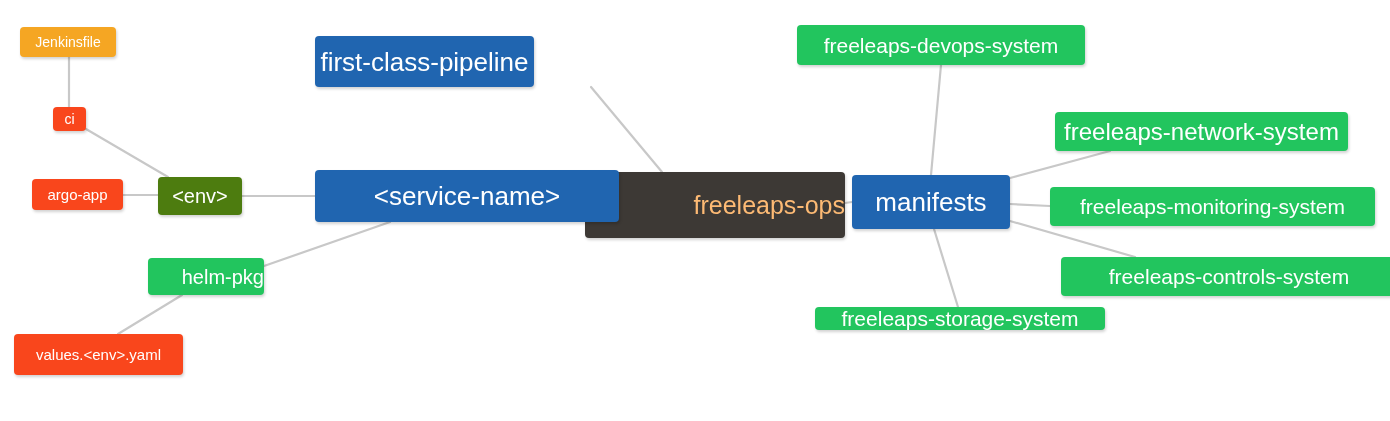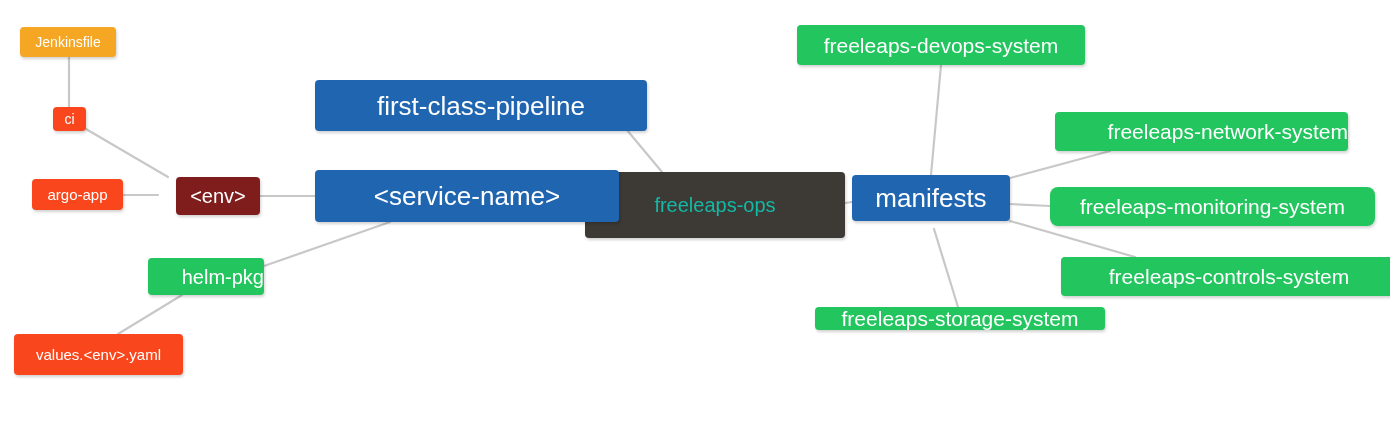--- a/index.html
+++ b/index.html
@@ -58,57 +58,57 @@
       <line x1="123" y1="195" x2="158" y2="195" stroke="#c8c8c8" stroke-width="2.2" stroke-linecap="round"></line>
       <line x1="69" y1="57" x2="69" y2="107" stroke="#c8c8c8" stroke-width="2.2" stroke-linecap="round"></line>
       <line x1="118" y1="334" x2="182" y2="295" stroke="#c8c8c8" stroke-width="2.2" stroke-linecap="round"></line>
       <line x1="941" y1="65" x2="931" y2="175" stroke="#c8c8c8" stroke-width="2.2" stroke-linecap="round"></line>
       <line x1="1010" y1="178" x2="1110" y2="151" stroke="#c8c8c8" stroke-width="2.2" stroke-linecap="round"></line>
       <line x1="1010" y1="204" x2="1050" y2="206" stroke="#c8c8c8" stroke-width="2.2" stroke-linecap="round"></line>
       <line x1="1010" y1="221" x2="1135" y2="257" stroke="#c8c8c8" stroke-width="2.2" stroke-linecap="round"></line>
       <line x1="934" y1="229" x2="958" y2="307" stroke="#c8c8c8" stroke-width="2.2" stroke-linecap="round"></line>
     </svg>
   <div id="node-layer">
-      <div class="node" style="left: 585px; top: 172px; width: 260px; height: 66px; background: rgb(61, 57, 53); font-size: 20px; color: #14b8a6;">
+      <div class="node" style="left: 585px; top: 172px; width: 260px; height: 66px; background: rgb(61, 57, 53); font-size: 25px; color: #fdba74; justify-content: flex-end;">
         <span class="node-label">freeleaps-ops</span>
       </div>
       <div class="node" style="left: 315px; top: 170px; width: 304px; height: 52px; background: rgb(32, 101, 176); font-size: 26px; color: rgb(255, 255, 255);">
         <span class="node-label">&lt;service-name&gt;</span>
       </div>
-      <div class="node" style="left: 315px; top: 36px; width: 332px; height: 51px; background: rgb(32, 101, 176); font-size: 26px; color: rgb(255, 255, 255); margin-top: 44px;">
+      <div class="node" style="left: 315px; top: 36px; width: 219px; height: 51px; background: rgb(32, 101, 176); font-size: 26px; color: rgb(255, 255, 255);">
         <span class="node-label">first-class-pipeline</span>
       </div>
-      <div class="node" style="left: 852px; top: 175px; width: 158px; height: 46px; background: rgb(32, 101, 176); font-size: 26px; color: rgb(255, 255, 255);">
+      <div class="node" style="left: 852px; top: 175px; width: 158px; height: 54px; background: rgb(32, 101, 176); font-size: 26px; color: rgb(255, 255, 255);">
         <span class="node-label">manifests</span>
       </div>
-      <div class="node" style="left: 158px; top: 177px; width: 84px; height: 38px; background: #7f1d1d; font-size: 20px; color: rgb(255, 255, 255); margin-left: 18px;">
+      <div class="node" style="left: 158px; top: 177px; width: 84px; height: 38px; background: #4d7c0f; font-size: 20px; color: rgb(255, 255, 255);">
         <span class="node-label">&lt;env&gt;</span>
       </div>
       <div class="node" style="left: 148px; top: 258px; width: 116px; height: 37px; background: rgb(34, 197, 94); font-size: 20px; color: rgb(255, 255, 255); justify-content: flex-end;">
         <span class="node-label">helm-pkg</span>
       </div>
       <div class="node" style="left: 20px; top: 27px; width: 96px; height: 30px; background: rgb(245, 166, 35); font-size: 14px; color: rgb(255, 255, 255);">
         <span class="node-label">Jenkinsfile</span>
       </div>
       <div class="node" style="left: 53px; top: 107px; width: 33px; height: 24px; background: rgb(249, 70, 28); font-size: 14px; color: rgb(255, 255, 255);">
         <span class="node-label">ci</span>
       </div>
       <div class="node" style="left: 32px; top: 179px; width: 91px; height: 31px; background: rgb(249, 70, 28); font-size: 15px; color: rgb(255, 255, 255);">
         <span class="node-label">argo-app</span>
       </div>
       <div class="node" style="left: 8px; top: 334px; width: 169px; height: 41px; background: rgb(249, 70, 28); font-size: 15px; color: rgb(255, 255, 255); margin-left: 6px;">
         <span class="node-label">values.&lt;env&gt;.yaml</span>
       </div>
       <div class="node" style="left: 797px; top: 25px; width: 288px; height: 40px; background: rgb(34, 197, 94); font-size: 21px; color: rgb(255, 255, 255);">
         <span class="node-label">freeleaps-devops-system</span>
       </div>
-      <div class="node" style="left: 1055px; top: 112px; width: 293px; height: 39px; background: rgb(34, 197, 94); font-size: 21px; color: rgb(255, 255, 255); justify-content: flex-end;">
+      <div class="node" style="left: 1055px; top: 112px; width: 293px; height: 39px; background: rgb(34, 197, 94); font-size: 24px; color: rgb(255, 255, 255);">
         <span class="node-label">freeleaps-network-system</span>
       </div>
-      <div class="node" style="left: 1050px; top: 187px; width: 325px; height: 39px; background: rgb(34, 197, 94); font-size: 21px; color: rgb(255, 255, 255); border-radius: 8px;">
+      <div class="node" style="left: 1050px; top: 187px; width: 325px; height: 39px; background: rgb(34, 197, 94); font-size: 21px; color: rgb(255, 255, 255);">
         <span class="node-label">freeleaps-monitoring-system</span>
       </div>
       <div class="node" style="left: 1061px; top: 257px; width: 336px; height: 39px; background: rgb(34, 197, 94); font-size: 21px; color: rgb(255, 255, 255);">
         <span class="node-label">freeleaps-controls-system</span>
       </div>
       <div class="node" style="left: 815px; top: 307px; width: 290px; height: 23px; background: rgb(34, 197, 94); font-size: 21px; color: rgb(255, 255, 255);">
         <span class="node-label">freeleaps-storage-system</span>
       </div>
     </div>
 </div>

